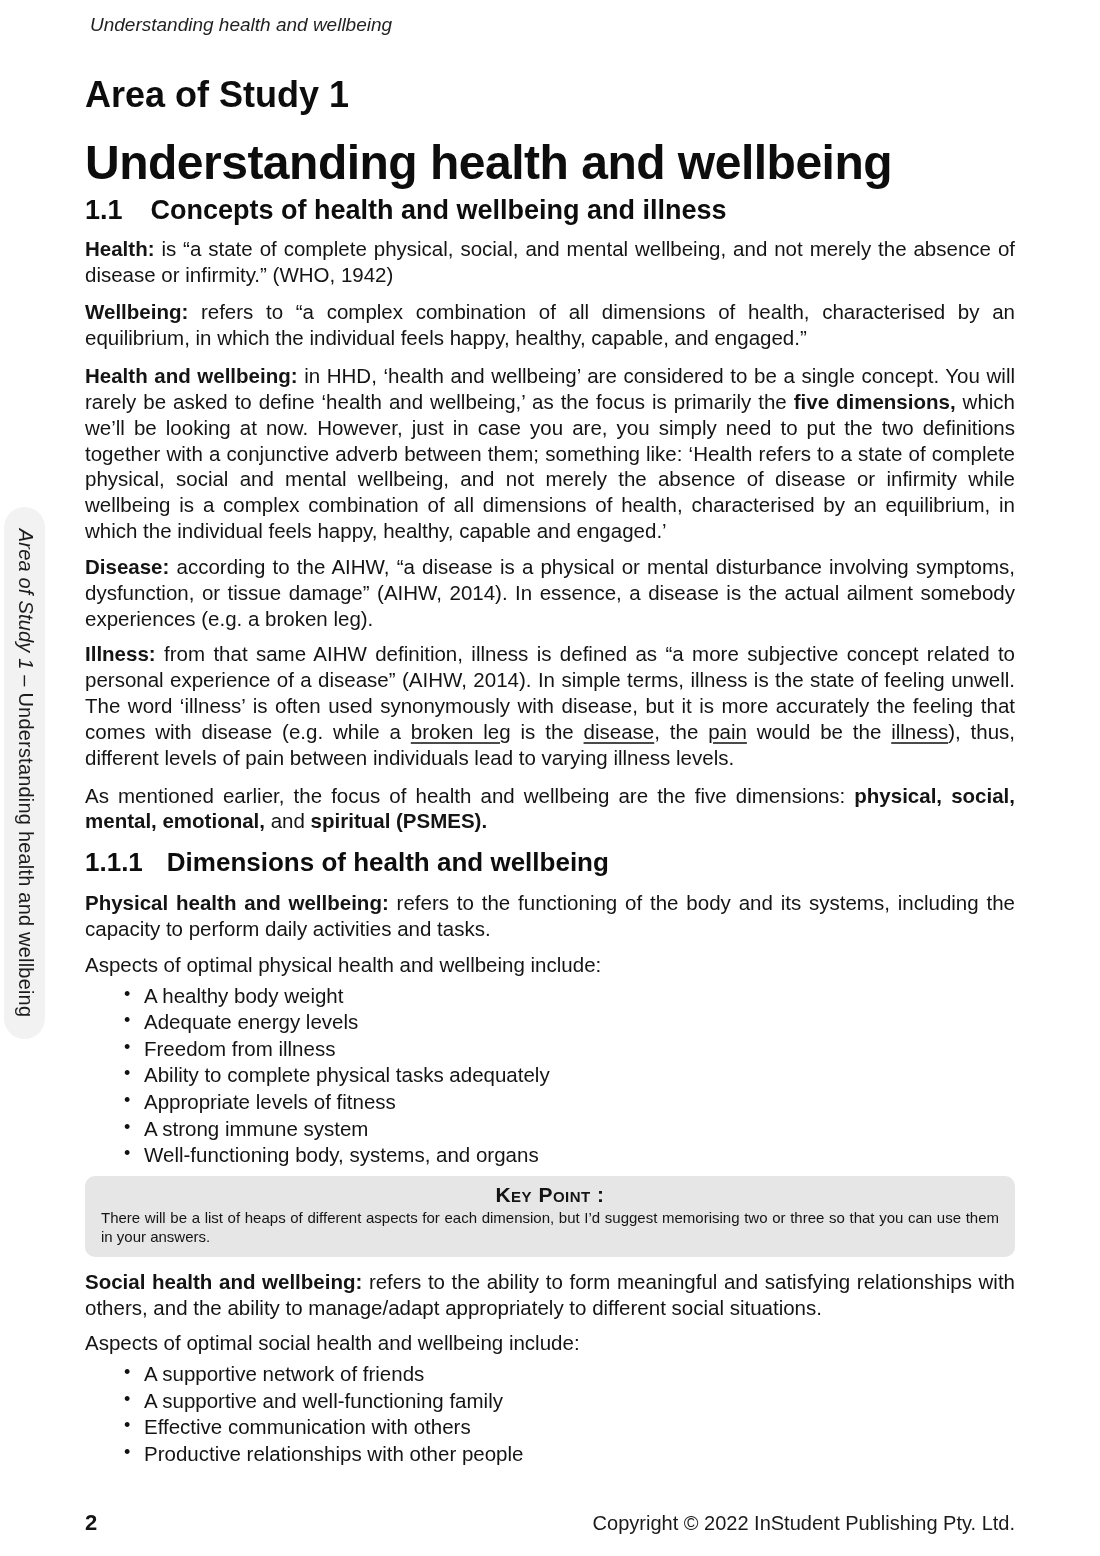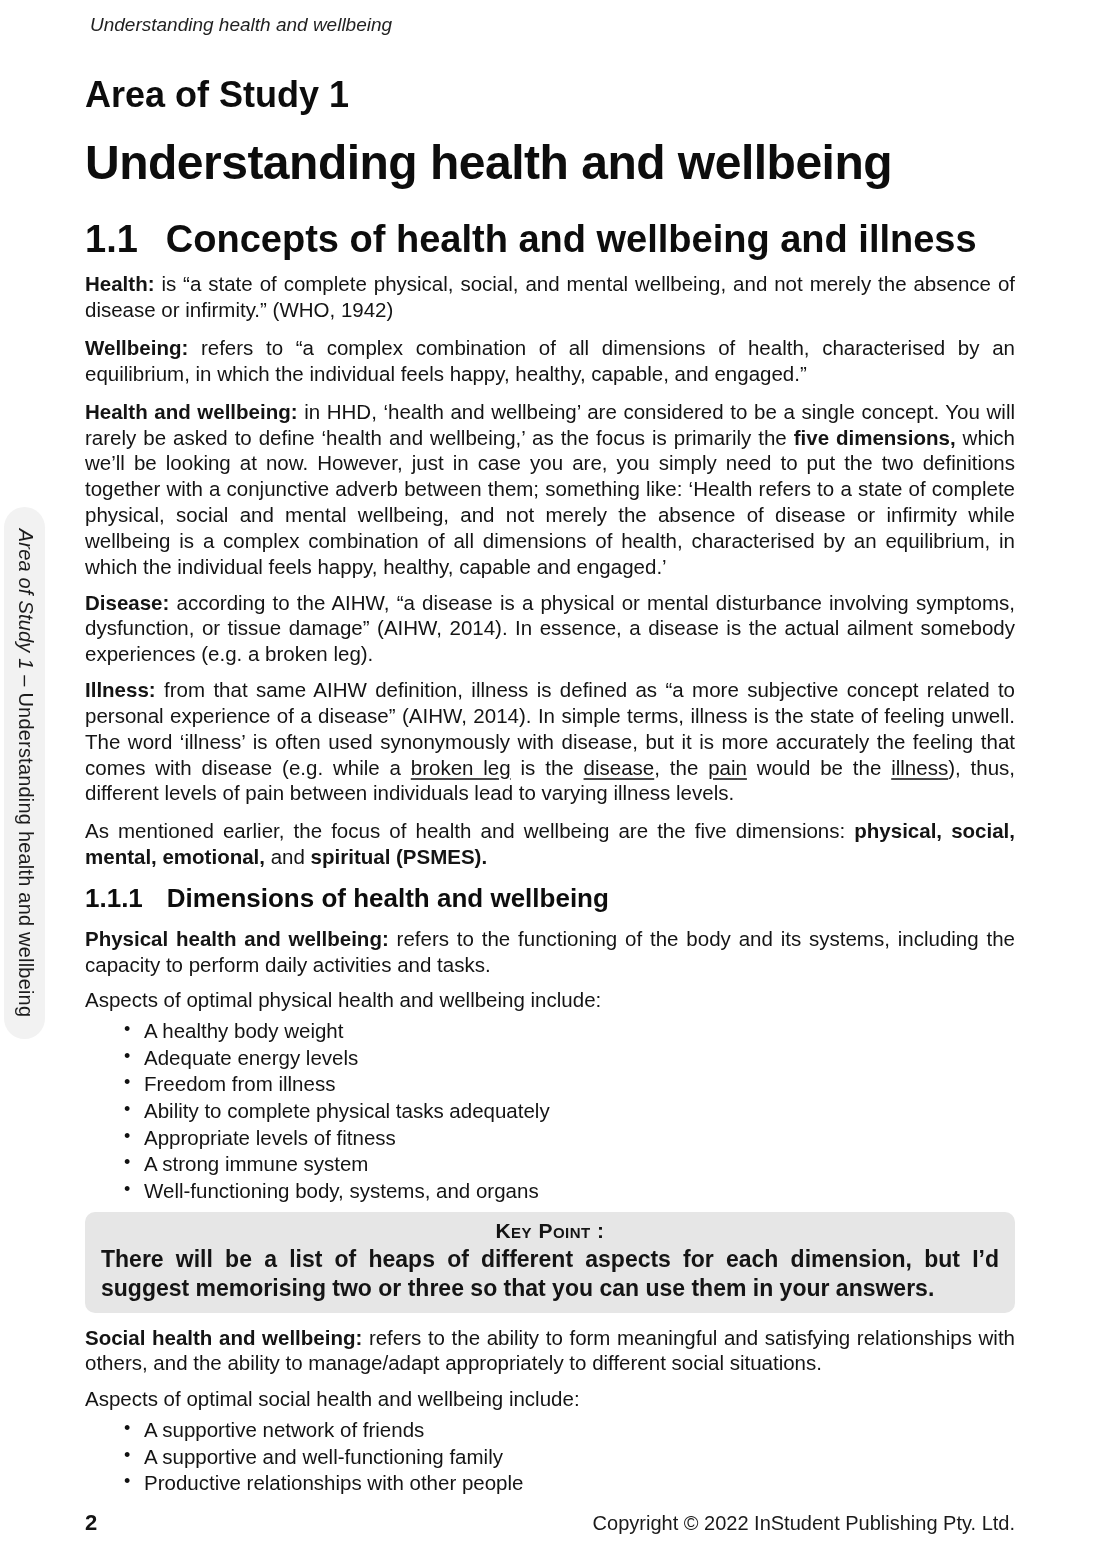--- a/index.html
+++ b/index.html
@@ -26,21 +26,21 @@
   .side-tab-text{
     position:absolute;left:50%;top:50%;
     transform:translate(-50%,-50%) rotate(90deg);
     white-space:nowrap;font-size:20px;color:#1c1c1c;letter-spacing:0.2px;
   }
   .side-tab-text .it{font-style:italic;}
   .content{padding:75px 85px 0 85px;}
   h1,h2,h3,h4{margin:0;font-weight:bold;color:#0d0d0d;}
   .h-area{font-size:36px;line-height:1.1;}
   .h-title{font-size:48px;line-height:1.15;margin-top:20px;letter-spacing:-0.5px;}
-  .h-sec{font-size:38px;line-height:1.15;margin-top:28px;}
+  .h-sec{font-size:27px;line-height:1.15;margin-top:5px;}
   .h-sub{font-size:26px;line-height:1.15;margin-top:14px;}
   .sec-num{display:inline-block;margin-right:28px;}
   .sub-num{display:inline-block;margin-right:24px;}
   p.para{
     margin:0;margin-top:12px;
     font-size:20.5px;line-height:1.26;text-align:justify;
   }
   p.tight{margin-top:10px;}
   .b{font-weight:bold;}
   .u{text-decoration:underline;text-underline-offset:3px;text-decoration-thickness:1.5px;text-decoration-color:#4a4a4a;}
@@ -53,21 +53,21 @@
     content:"\2022";position:absolute;left:2px;top:0;
     font-size:18px;color:#111;
   }
   .key-point{
     margin-top:8px;background:var(--key-bg);border-radius:10px;
     padding:7px 16px 10px 16px;
   }
   .key-point-label{
     font-weight:bold;font-variant:small-caps;font-size:21px;letter-spacing:0.5px;text-align:center;
   }
-  .key-point-text{margin:0;margin-top:2px;font-size:23px;line-height:1.26;text-align:justify;font-weight:bold;}
+  .key-point-text{margin:0;margin-top:2px;font-size:15px;line-height:1.26;text-align:justify;}
   .footer{
     position:absolute;left:85px;right:85px;top:1508px;height:34px;
   }
   .page-num{position:absolute;left:0;top:2px;font-weight:bold;font-size:22px;}
   .copyright{text-align:right;font-size:20px;padding-top:4px;color:#1a1a1a;}
 </style>
 </head>
 <body>
 
 <div class="running-header">Understanding health and wellbeing</div>
@@ -123,20 +123,21 @@
     <p class="key-point-text">There will be a list of heaps of different aspects for each dimension, but I’d suggest memorising two or three so that you can use them in your answers.</p>
   </div>
 
   <p class="para"><span class="b">Social health and wellbeing:</span><span>  refers to the ability to form meaningful and satisfying relationships with others, and the ability to manage/adapt appropriately to different social situations.</span></p>
 
   <p class="para tight"><span>Aspects of optimal social health and wellbeing include:</span></p>
 
   <ul class="bullets">
       <li>A supportive network of friends</li>
       <li>A supportive and well-functioning family</li>
+      <li>Effective communication with others</li>
       <li>Productive relationships with other people</li>
     </ul>
 
 </div>
 
 <div class="footer">
   <span class="page-num">2</span>
   <div class="copyright">Copyright © 2022 InStudent Publishing Pty. Ltd.</div>
 </div>
 

